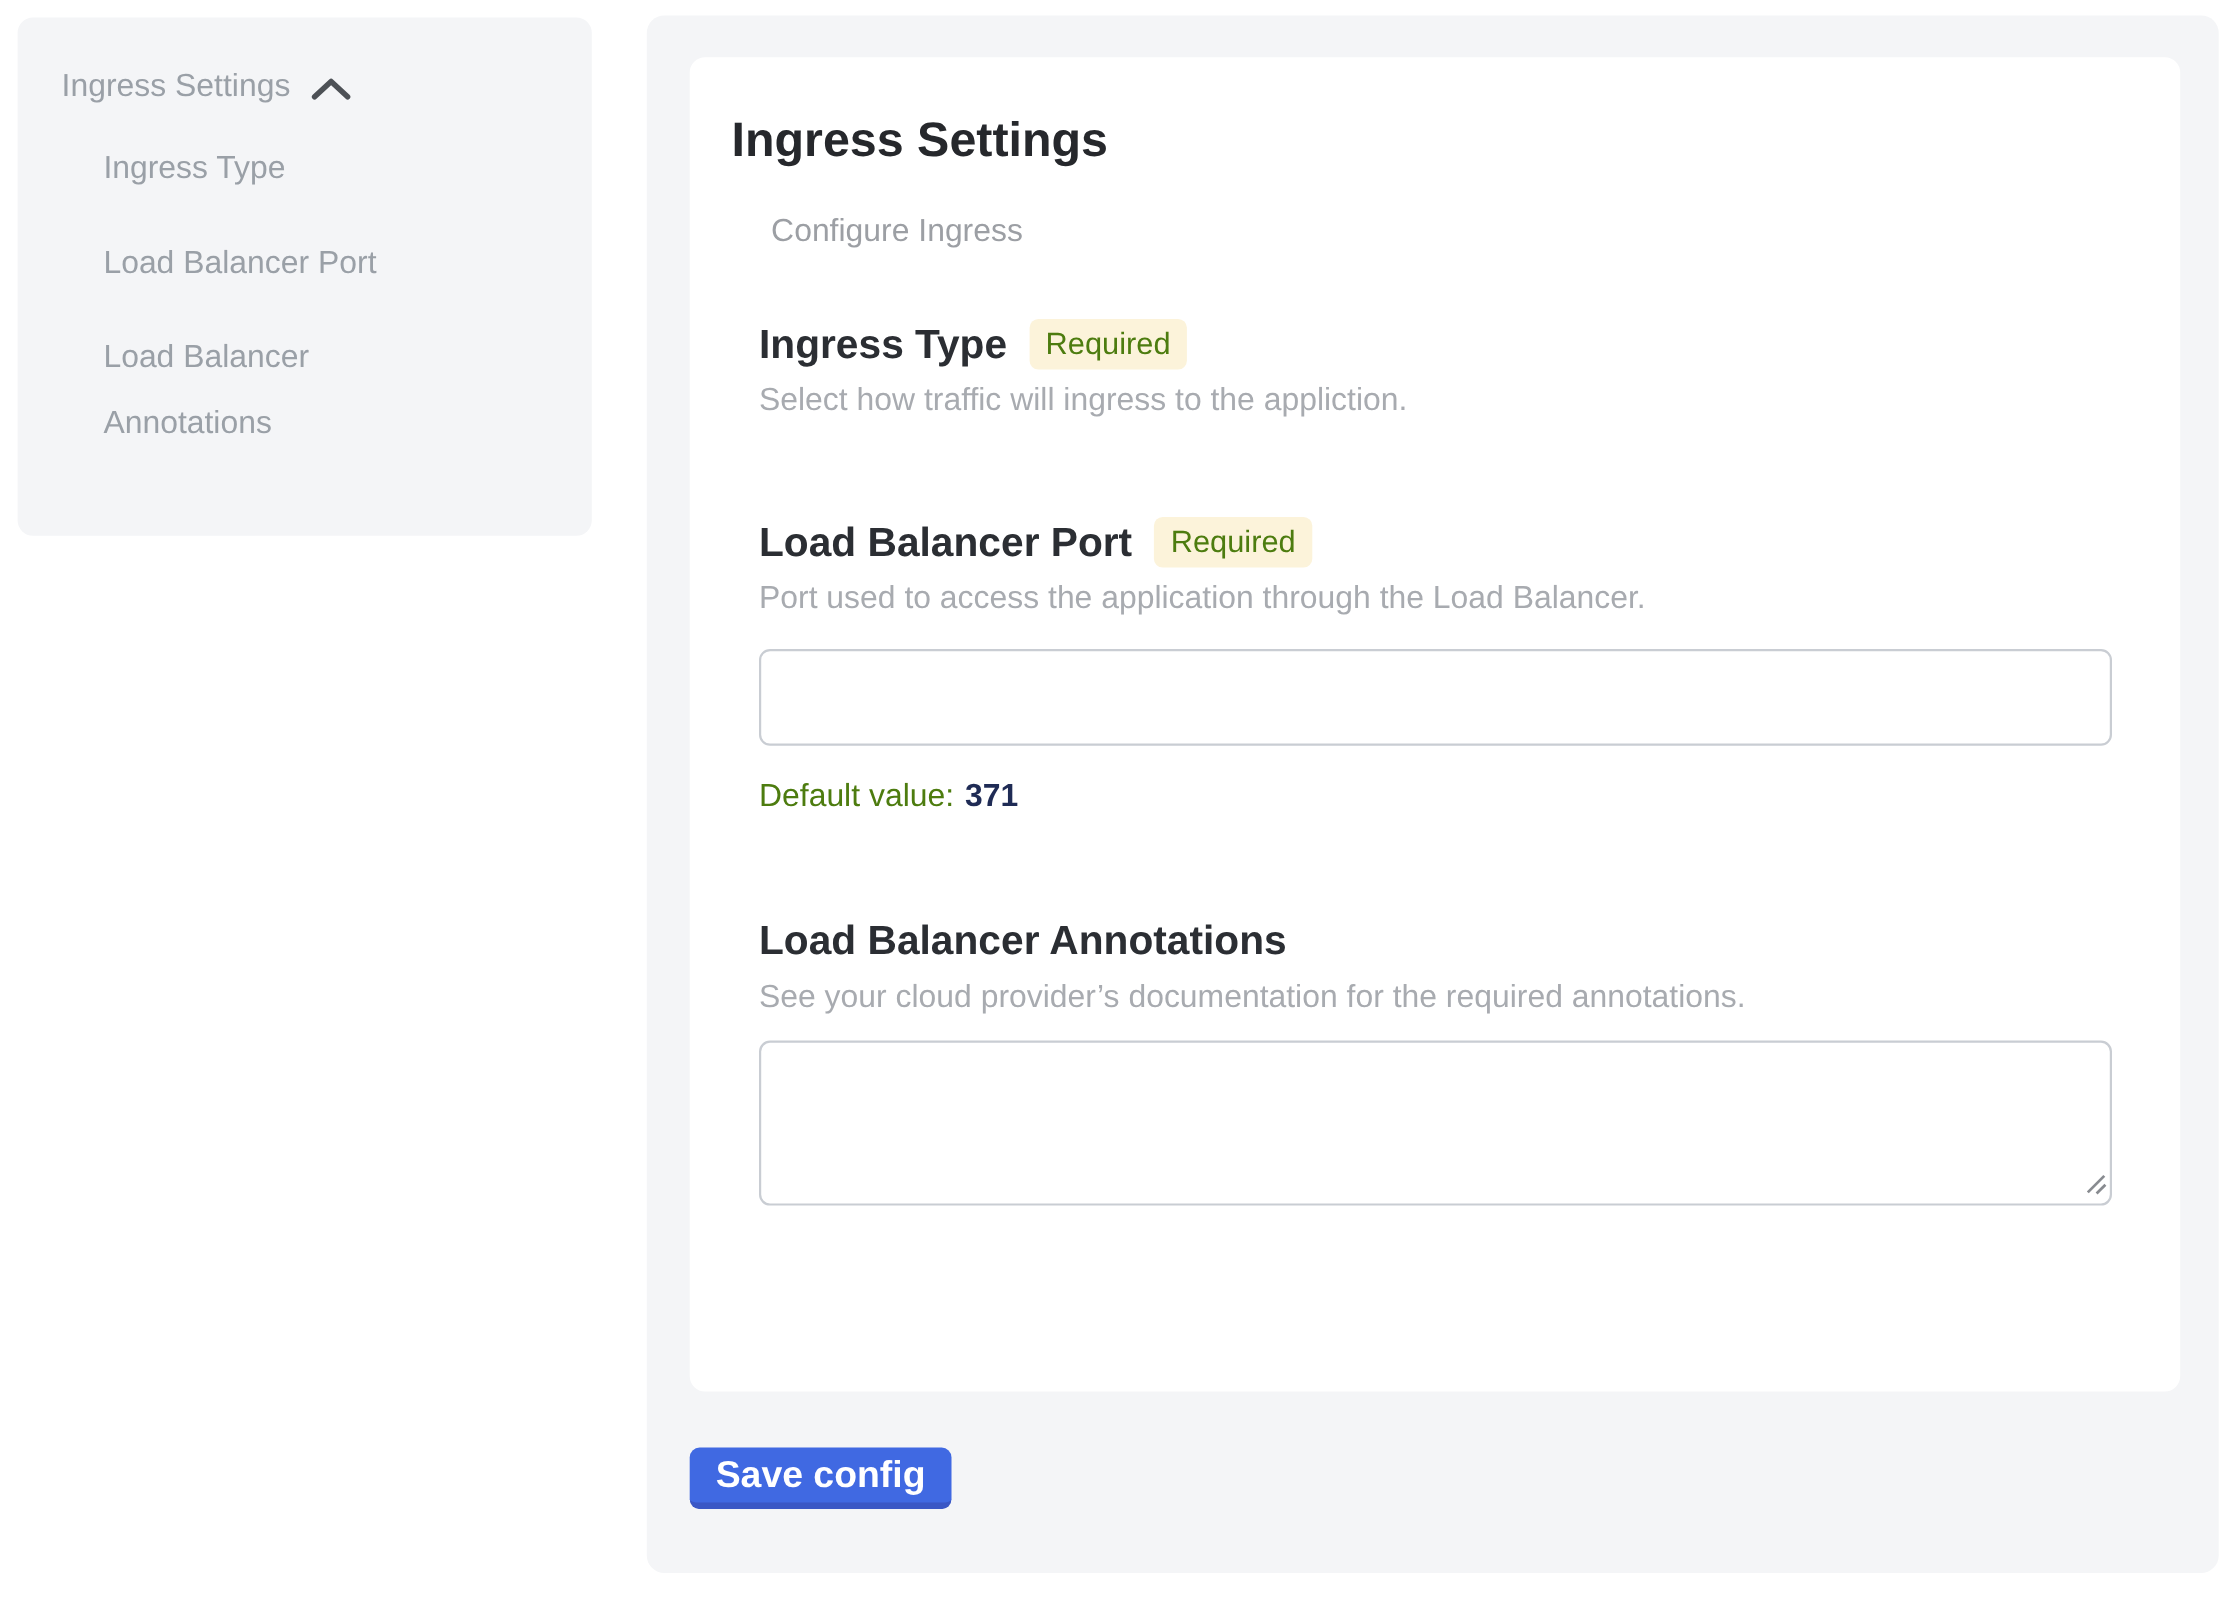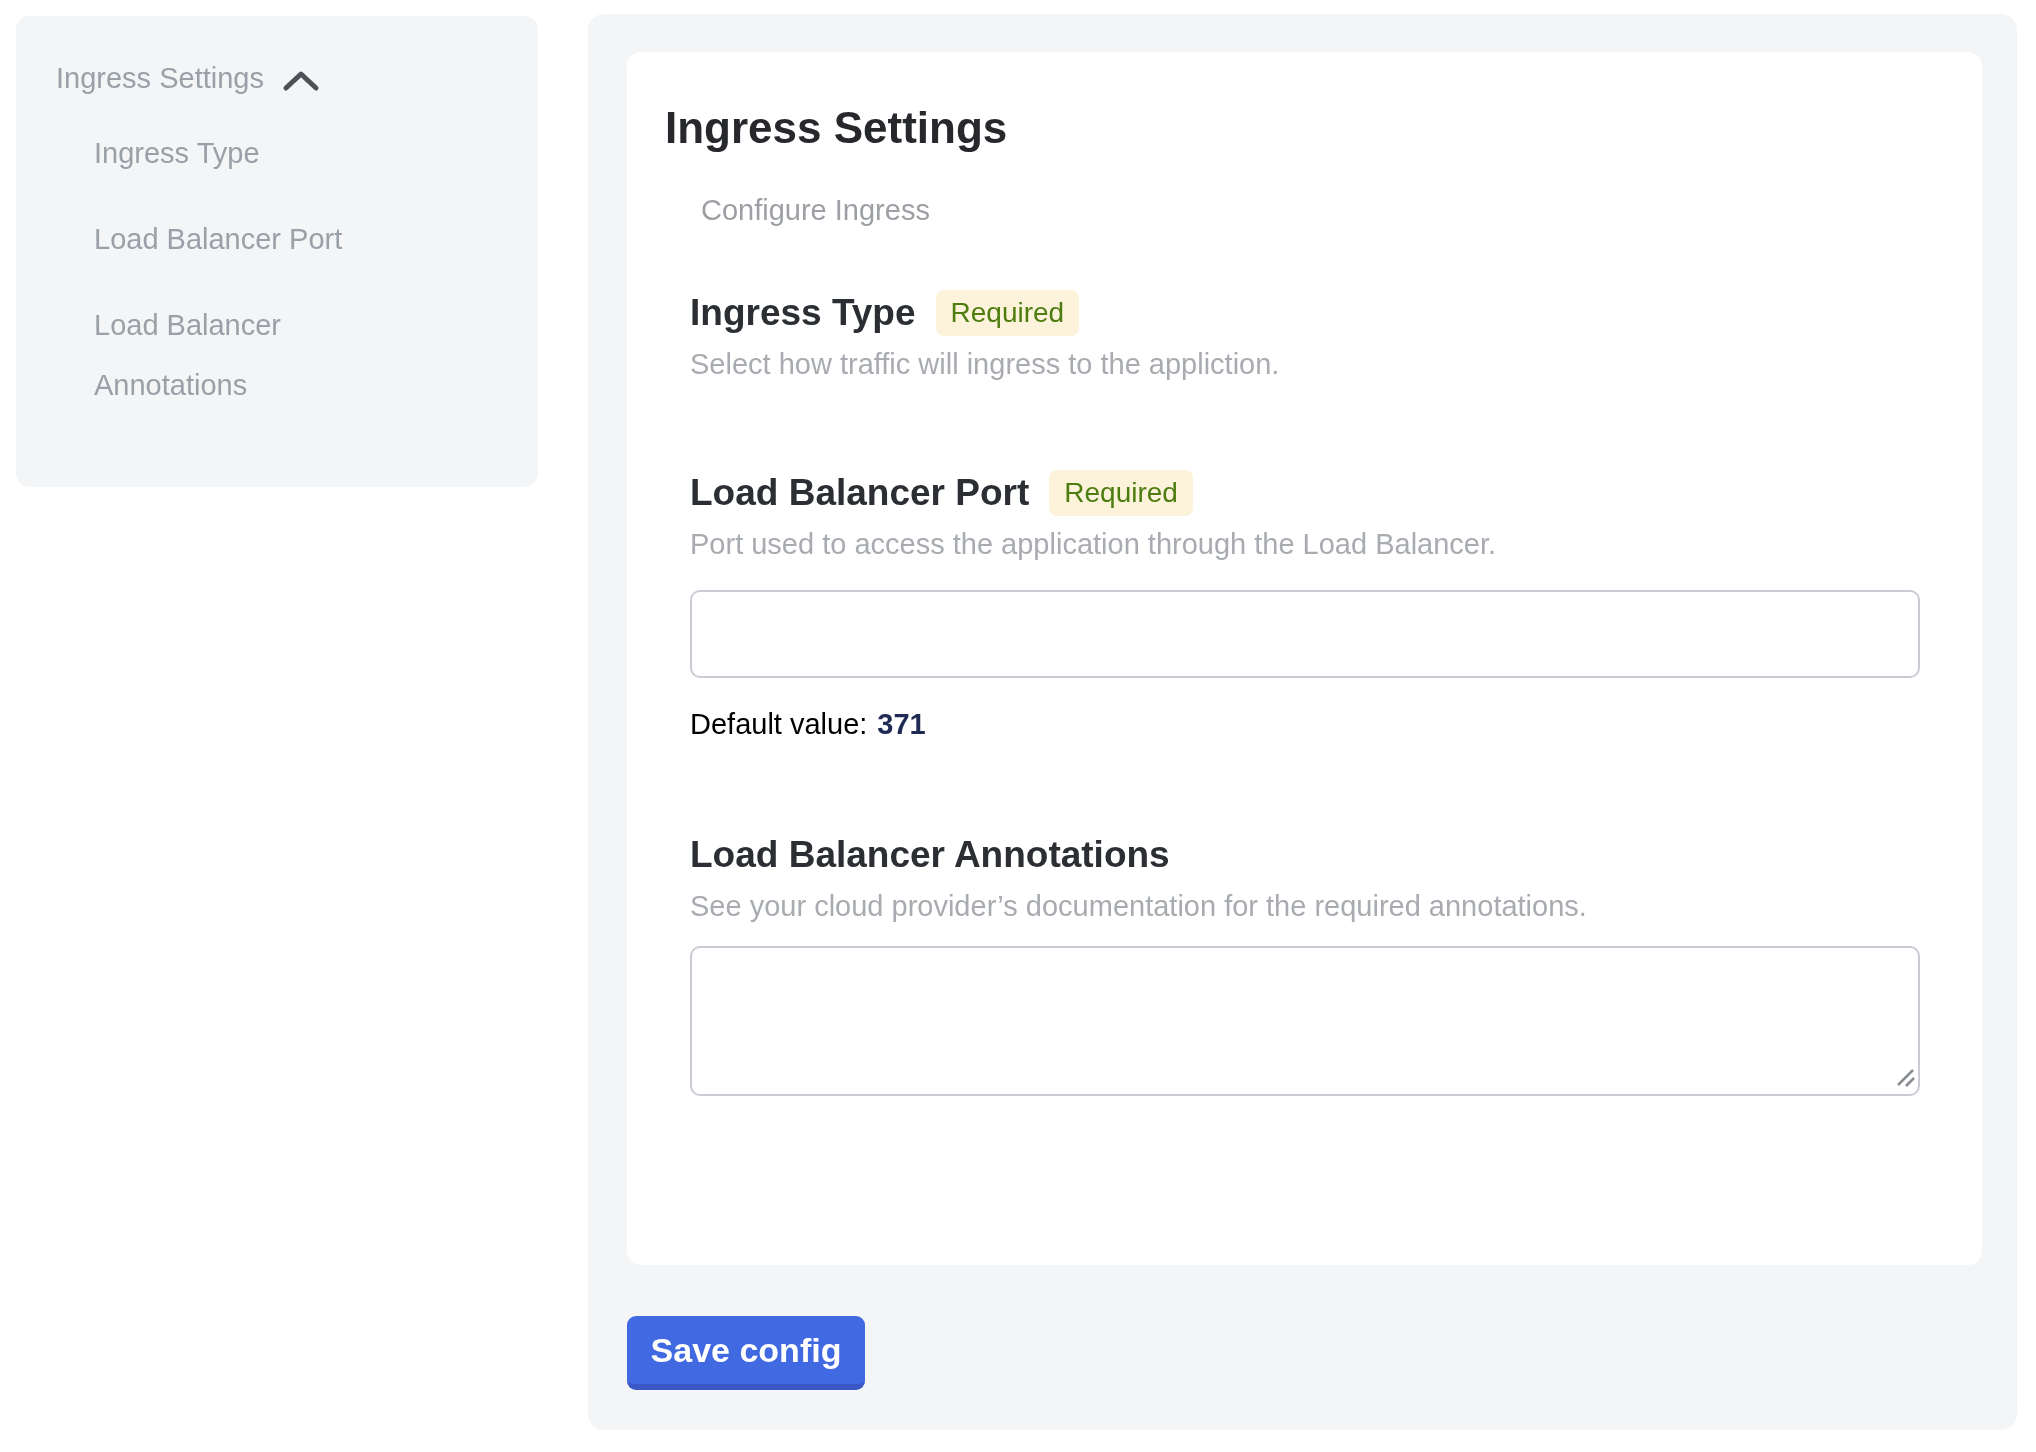--- a/index.html
+++ b/index.html
@@ -78,39 +78,39 @@
   .text-input {
     display: block;
     margin-top: 28px;
     width: 1230px; height: 88px;
     border: 2px solid #c9cdd3; border-radius: 10px;
     background: #ffffff;
     font-size: 30px; padding: 0 22px;
     outline: none;
   }
   .default-row { margin-top: 28px; font-size: 29px; line-height: 36px; }
-  .default-label { color: #000000; }
+  .default-label { color: #4d7c0f; }
   .default-value { color: #1f2b55; font-weight: 700; margin-left: 10px; }
 
   .section-lb-annotations { margin-top: 90px; }
   .textarea-wrap { position: relative; margin-top: 22px; width: 1230px; }
   .textarea-input {
     display: block;
     width: 1230px; height: 150px;
     border: 2px solid #c9cdd3; border-radius: 10px;
     background: #ffffff;
     font-size: 30px; padding: 14px 22px;
     font-family: "Liberation Sans", "DejaVu Sans", sans-serif;
     resize: none; outline: none;
   }
   .resize-handle { position: absolute; right: 4px; bottom: 4px; }
 
   .save-button {
     position: absolute; left: 39px; top: 1302px;
-    width: 238px; height: 74px;
+    width: 238px; height: 56px;
     background: #4069e2;
     border: none;
     border-bottom: 6px solid #3a57c5;
     border-radius: 9px;
     color: #ffffff;
     font-family: "Liberation Sans", "DejaVu Sans", sans-serif;
     font-size: 34px; font-weight: 700;
     cursor: pointer;
   }
 </style>

